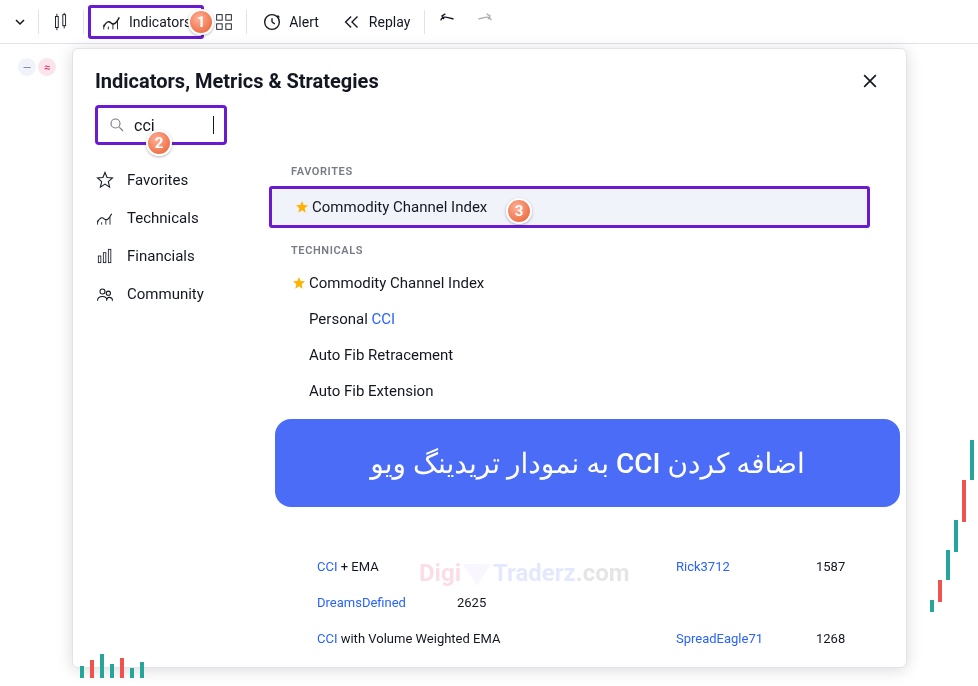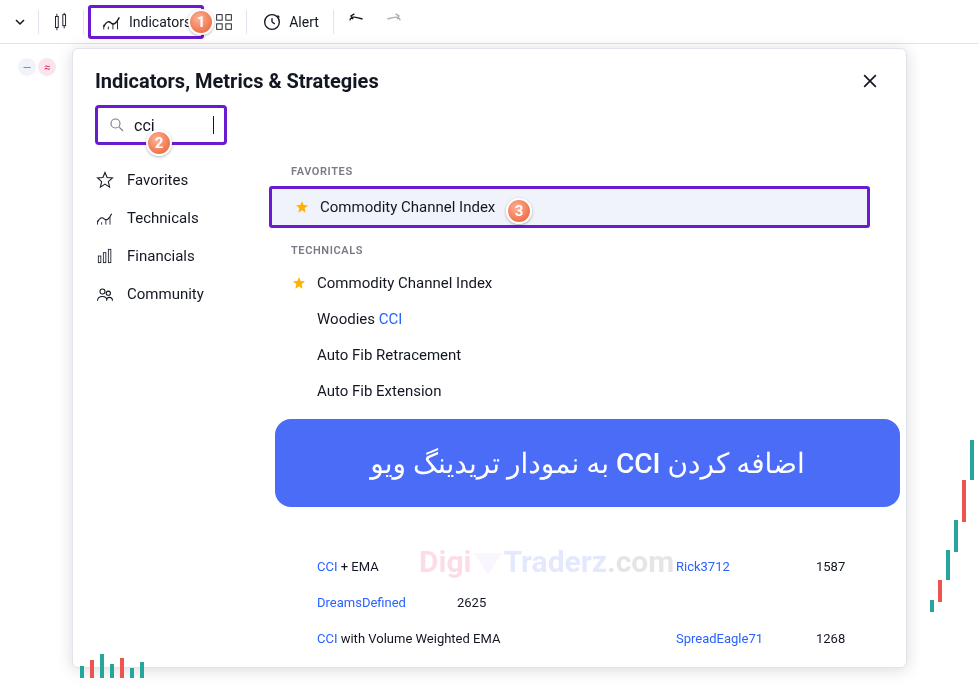--- a/index.html
+++ b/index.html
@@ -36,35 +36,35 @@
   .cursor-blink { display:inline-block; width:1px; height:18px; background:#131722; margin-left:1px; animation: blink 1s infinite; vertical-align:middle;}
   @keyframes blink { 50% { opacity:0; } }
   
   .modal-body { display:flex; flex:1; overflow:hidden; }
   .sidebar { width: 196px; padding: 8px 0 0 22px; }
   .sb-item { display:flex; align-items:center; gap:12px; height:38px; color:#131722; font-size:15px; cursor:pointer; }
   .sb-item svg { width:20px; height:20px; color:#131722; flex-shrink:0; }
   
   .results { flex:1; padding-top: 6px; overflow:hidden; position:relative; }
   .section-lbl { font-size:11px; letter-spacing: .6px; color:#787b86; font-weight:600; padding: 6px 0 8px 22px; }
-  .res-row { display:flex; align-items:center; height:36px; padding-left: 22px; font-size:15px; color:#131722; cursor:pointer; gap:10px; }
+  .res-row { display:flex; align-items:center; height:36px; padding-left: 22px; font-size:15px; color:#131722; cursor:pointer; gap:2px; }
   .res-row.hl { background:#f0f3fa; }
   .res-row .star { width:16px; height:16px; flex-shrink:0; }
   .res-row .spacer { width:16px; flex-shrink:0; }
   .fav-box { border: 3px solid #6a1bd1; border-radius: 3px; margin-right: 36px; }
   .blue-cci { color:#2962ff; }
   
   .comm-row { display:flex; align-items:center; height:36px; padding-left:48px; padding-right:30px; font-size:13px; cursor:pointer; }
   .comm-name { flex:1; color:#131722; }
   .comm-auth { width:140px; color:#2962ff; }
   .comm-likes { width:60px; color:#131722; }
   
   .banner { position:absolute; top: 266px; left:6px; right:6px; height:88px; background:#4a6cf7; border-radius:16px; display:flex; align-items:center; justify-content:center; color:#fff; font-size:28px; font-weight:500; z-index:5; }
   
-  .watermark { position:absolute; bottom:88px; left:150px; font-size:30px; font-weight:700; opacity:.15; pointer-events:none; }
+  .watermark { position:absolute; bottom:80px; left:150px; font-size:24px; font-weight:700; opacity:.15; pointer-events:none; }
   .wm-d { color:#e91e63; }
   .wm-t { color:#4a6cf7; }
   .wm-tri { display:inline-block; width:0; height:0; border-left:14px solid transparent; border-right:14px solid transparent; border-top:22px solid #b388ff; opacity:.5; margin:0 2px; vertical-align:middle;}
   .candle-strip { position:absolute; right:0; top:420px; width:50px; height:220px; }
   .cs { position:absolute; width:4px; background:#26a69a; }
   .cs.r { background:#ef5350; }
   .cs1{ left:2px; top:180px; height:12px;}
   .cs2{ left:10px; top:160px; height:22px;}
   .cs3{ left:18px; top:130px; height:30px;}
   .cs4{ left:26px; top:100px; height:32px;}
@@ -117,20 +117,26 @@
   <div class="tb-sep"></div>
   <div class="tb-item">
     <svg viewBox="0 0 24 24">
         <circle cx="12" cy="12" r="8" stroke="#131722" fill="none" stroke-width="1.5"></circle>
         <line x1="12" y1="8" x2="12" y2="12" stroke="#131722" stroke-width="1.5"></line>
         <line x1="12" y1="12" x2="15" y2="14" stroke="#131722" stroke-width="1.5"></line>
         <line x1="18" y1="5" x2="20" y2="7" stroke="#131722" stroke-width="1.5"></line>
       </svg>
     <span>Alert</span>
   </div>
+  <div class="tb-item">
+    <svg viewBox="0 0 24 24">
+        <path d="M11 6 L5 12 L11 18 M18 6 L12 12 L18 18" stroke="#131722" fill="none" stroke-width="1.5"></path>
+      </svg>
+    <span>Replay</span>
+  </div>
   <div class="tb-sep"></div>
   <div class="tb-item tb-icon-only">
     <svg viewBox="0 0 24 24">
         <path d="M5 12 Q5 7 12 7 L18 7 M8 4 L5 7 L8 10" stroke="#131722" fill="none" stroke-width="1.5" transform="rotate(15 12 12)"></path>
       </svg>
   </div>
   <div class="tb-item tb-icon-only" style="opacity:.35">
     <svg viewBox="0 0 24 24">
         <path d="M19 12 Q19 7 12 7 L6 7 M16 4 L19 7 L16 10" stroke="#131722" fill="none" stroke-width="1.5" transform="rotate(-15 12 12)"></path>
       </svg>
@@ -214,21 +220,21 @@
 
       <div class="section-lbl" style="margin-top:10px">TECHNICALS</div>
       <div class="res-row">
         <svg class="star" viewBox="0 0 24 24">
             <path d="M12 3 L14.5 9 L21 9.5 L16 14 L17.5 20.5 L12 17 L6.5 20.5 L8 14 L3 9.5 L9.5 9 Z" fill="#ffb300"></path>
           </svg>
         <span>Commodity Channel Index</span>
       </div>
       <div class="res-row">
         <span class="spacer"></span>
-        <span><span>Woodies </span><span class="blue-cci">CCI</span></span>
+        <span><span>Personal </span><span class="blue-cci">CCI</span></span>
       </div>
       <div class="res-row">
         <span class="spacer"></span>
         <span>Auto Fib Retracement</span>
       </div>
       <div class="res-row">
         <span class="spacer"></span>
         <span>Auto Fib Extension</span>
       </div>
 

